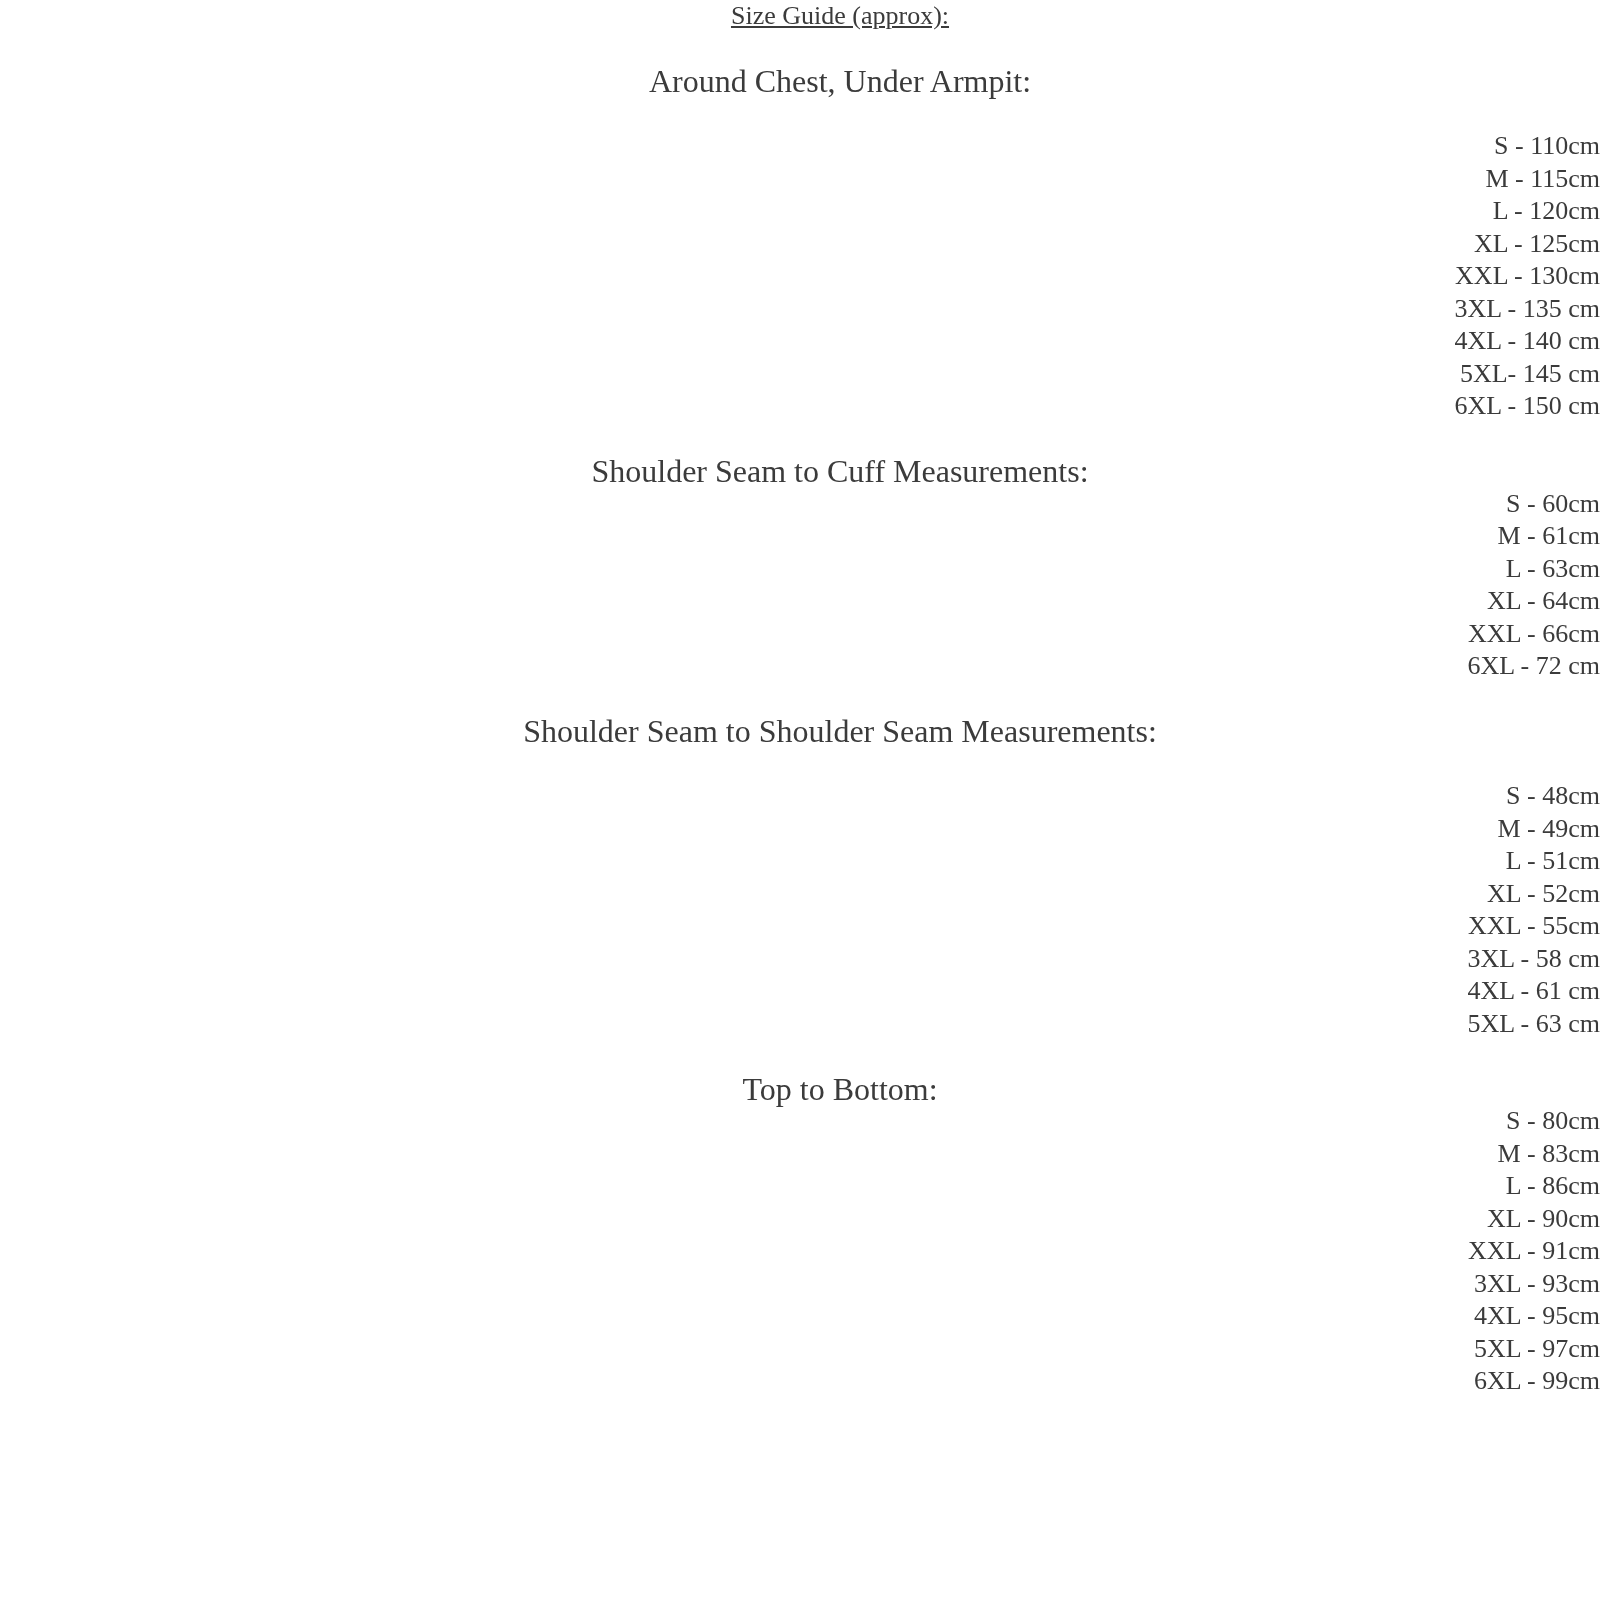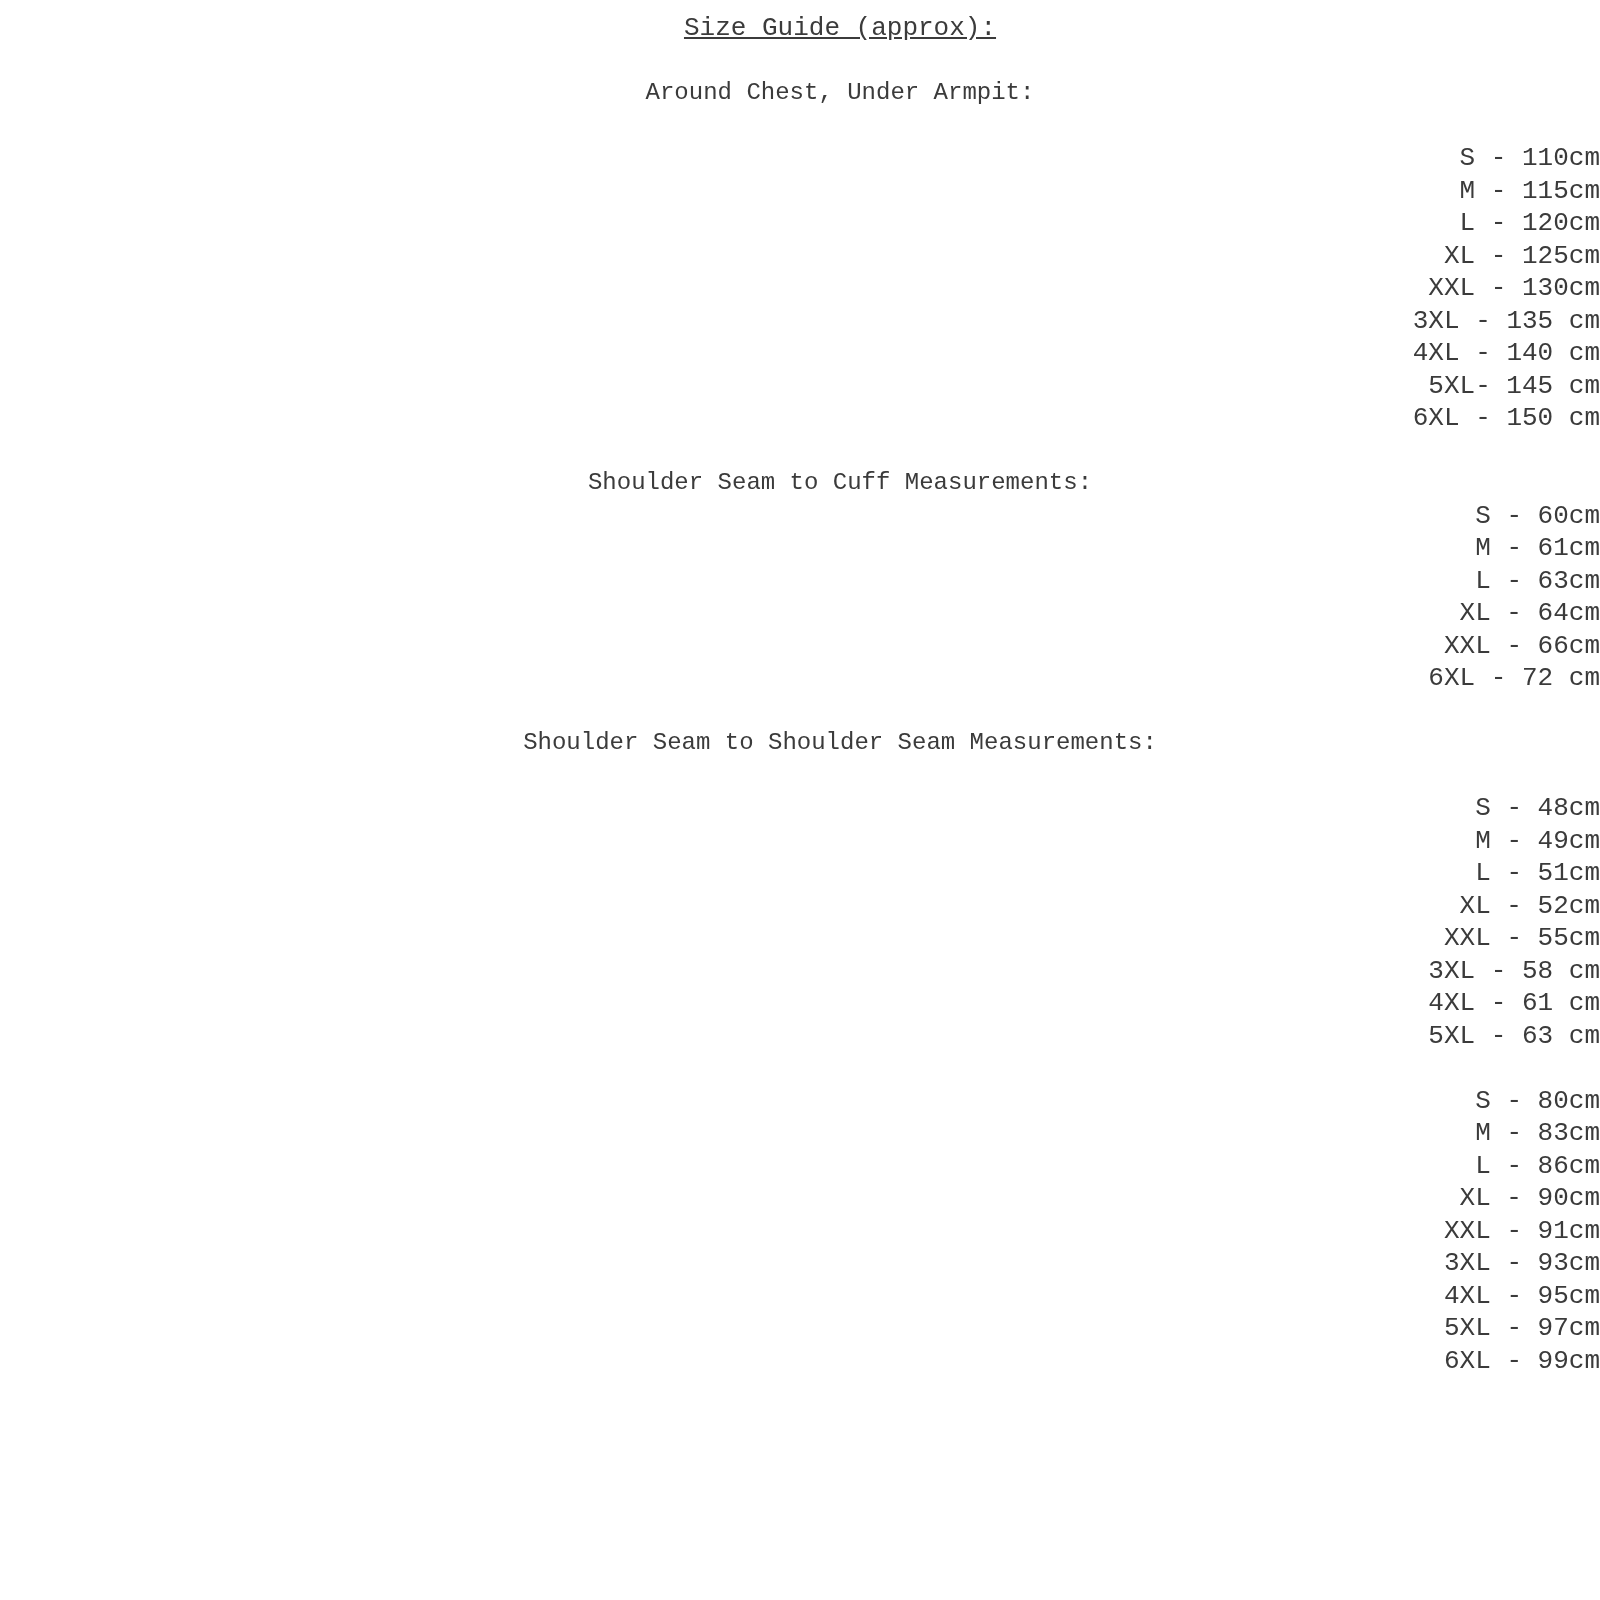--- a/index.html
+++ b/index.html
@@ -7,40 +7,40 @@
     padding: 0;
     background: #ffffff;
     width: 1600px;
     height: 1600px;
     overflow: hidden;
   }
   main {
     box-sizing: border-box;
     width: 1600px;
     height: 1232px;
-    padding-top: 12px;
+    padding-top: 0;
     padding-left: 80px; 
     text-align: center;
-    font-family: Liberation Mono, monospace;
+    font-family: Liberation Serif, serif;
     font-size: 26px;
     line-height: 32.5px;
     color: #3b3b3b;
   }
   h1.doc-title {
     font-size: 26px;
     font-weight: normal;
     text-decoration: underline;
     margin: 0;
     padding: 0;
   }
   section.size-section {
     margin-top: 32.5px; 
   }
   h2.section-heading {
-    font-size: 24px;
+    font-size: 32px;
     font-weight: normal;
     margin: 0;
     padding: 0;
   }
   h2.section-heading.gap-after {
     margin-bottom: 32.5px; 
   }
   p.measurement-item {
     margin: 0;
     padding: 0;
@@ -79,20 +79,21 @@
         <p class="measurement-item">S - 48cm</p>
         <p class="measurement-item">M - 49cm</p>
         <p class="measurement-item">L - 51cm</p>
         <p class="measurement-item">XL - 52cm</p>
         <p class="measurement-item">XXL - 55cm</p>
         <p class="measurement-item">3XL - 58 cm</p>
         <p class="measurement-item">4XL - 61 cm</p>
         <p class="measurement-item">5XL - 63 cm</p>
       </section>
       <section class="size-section">
+        <h2 class="section-heading">Top to Bottom:</h2>
         <p class="measurement-item">S - 80cm</p>
         <p class="measurement-item">M - 83cm</p>
         <p class="measurement-item">L - 86cm</p>
         <p class="measurement-item">XL - 90cm</p>
         <p class="measurement-item">XXL - 91cm</p>
         <p class="measurement-item">3XL - 93cm</p>
         <p class="measurement-item">4XL - 95cm</p>
         <p class="measurement-item">5XL - 97cm</p>
         <p class="measurement-item">6XL - 99cm</p>
       </section>

